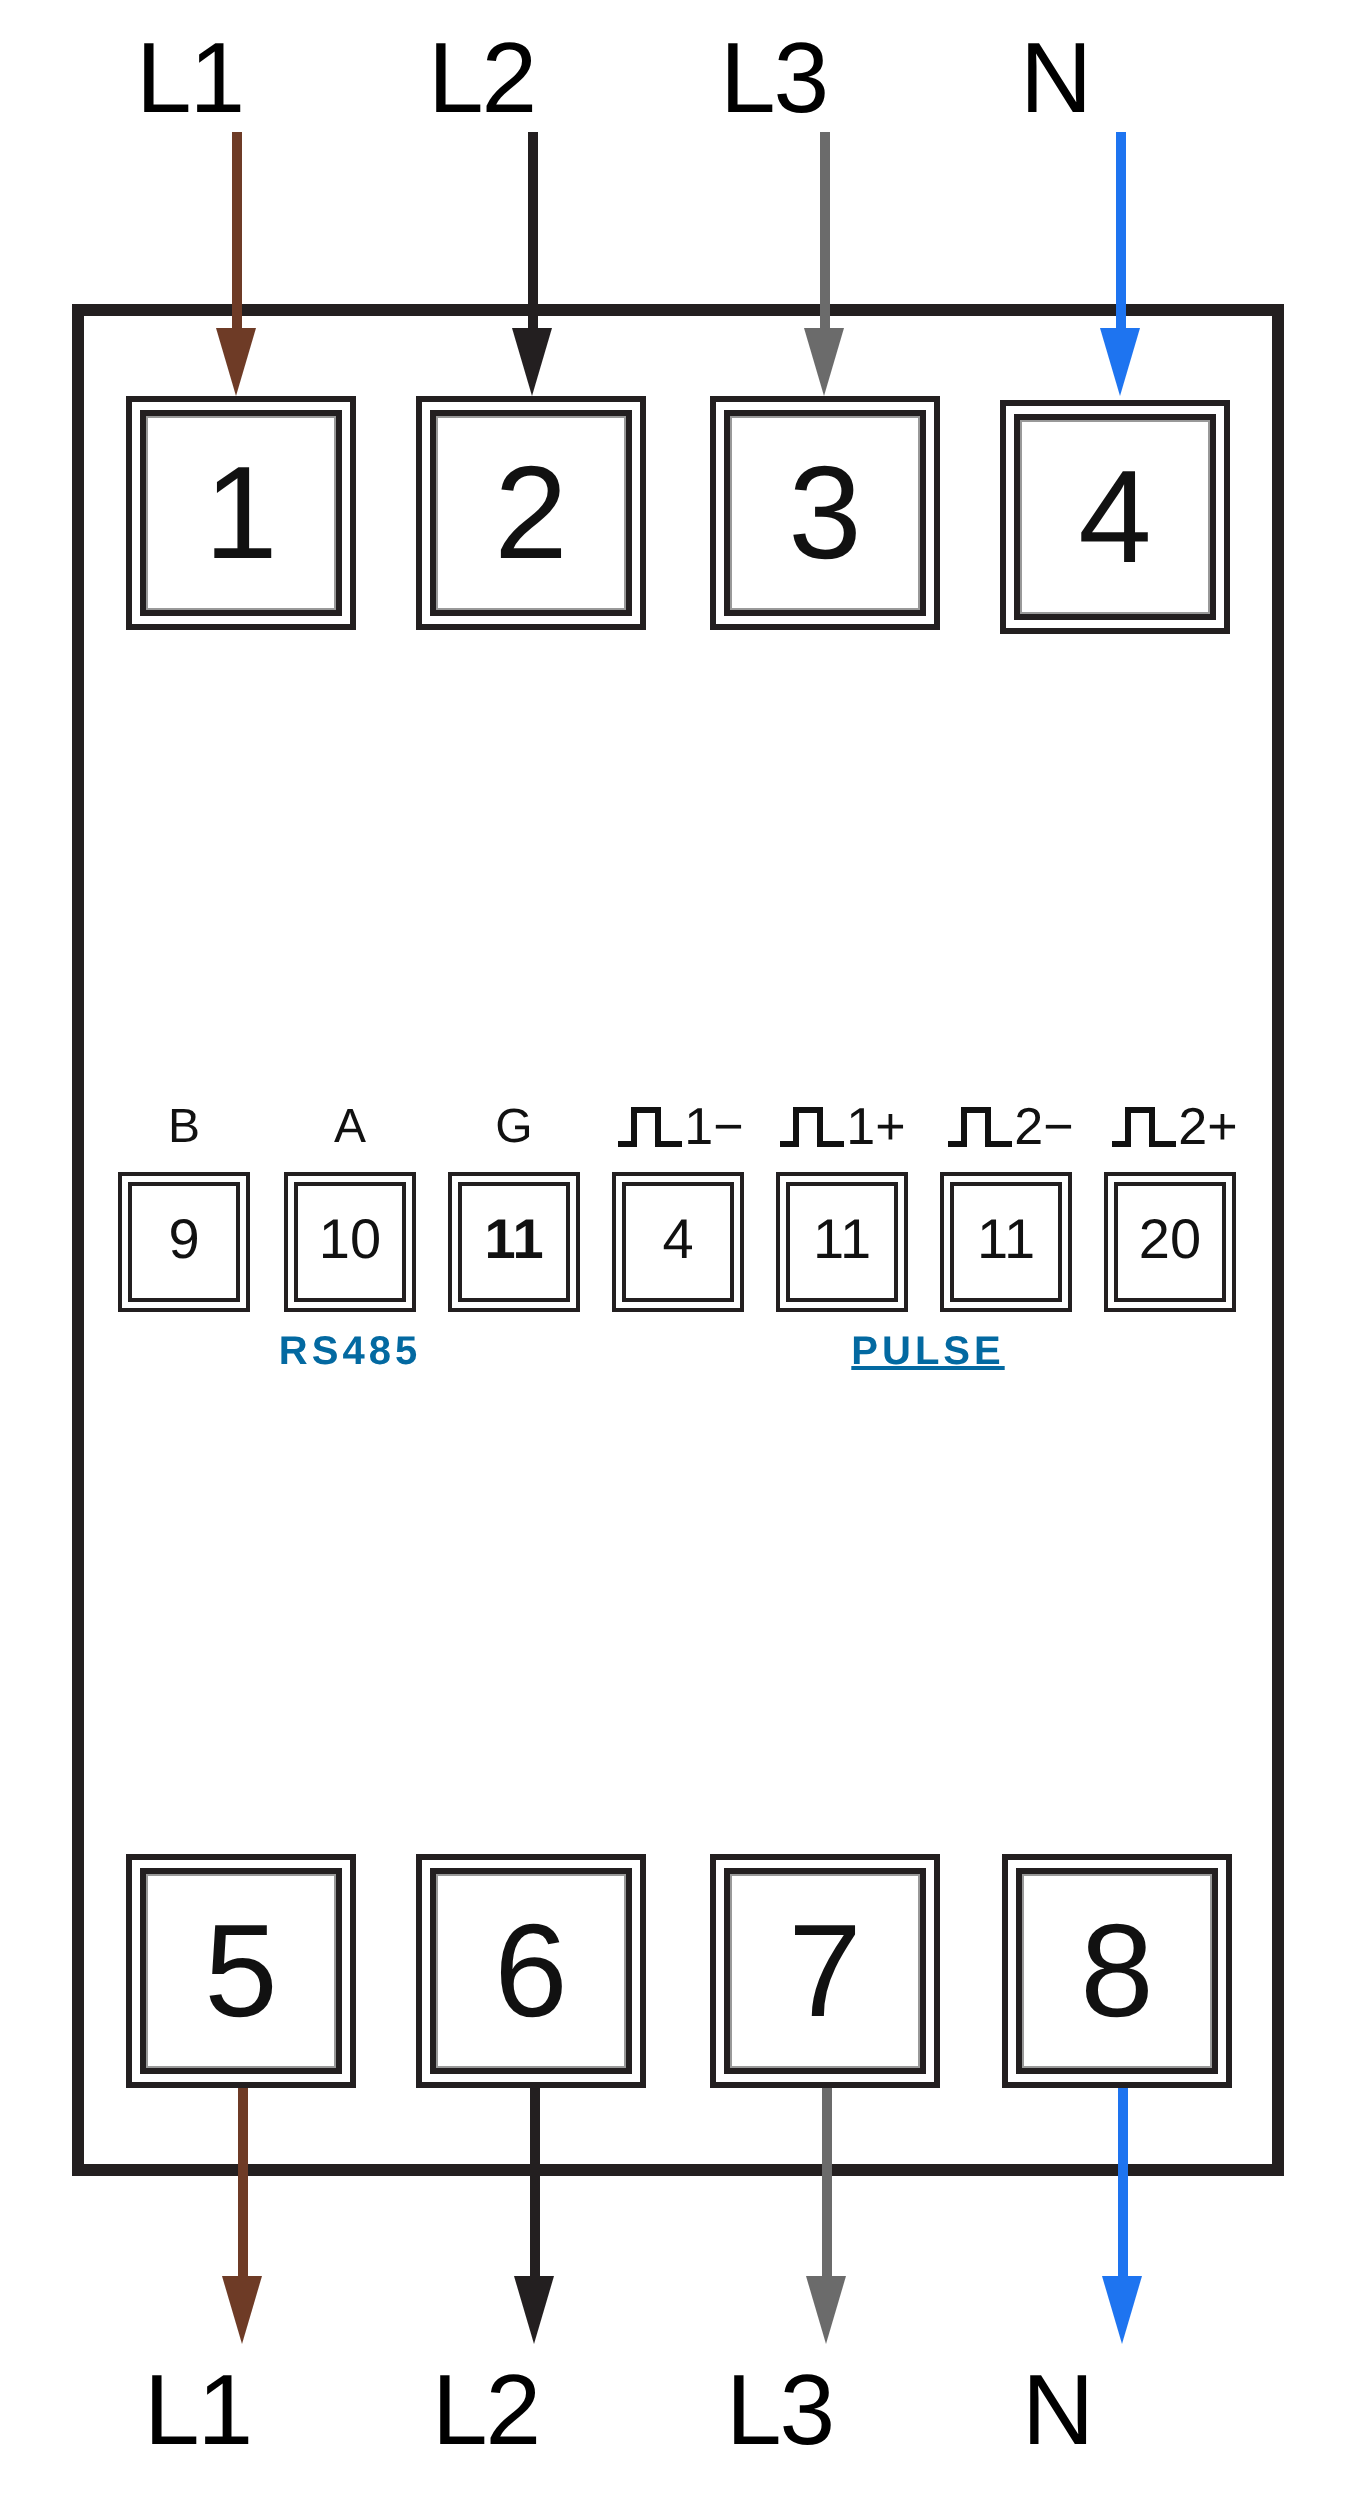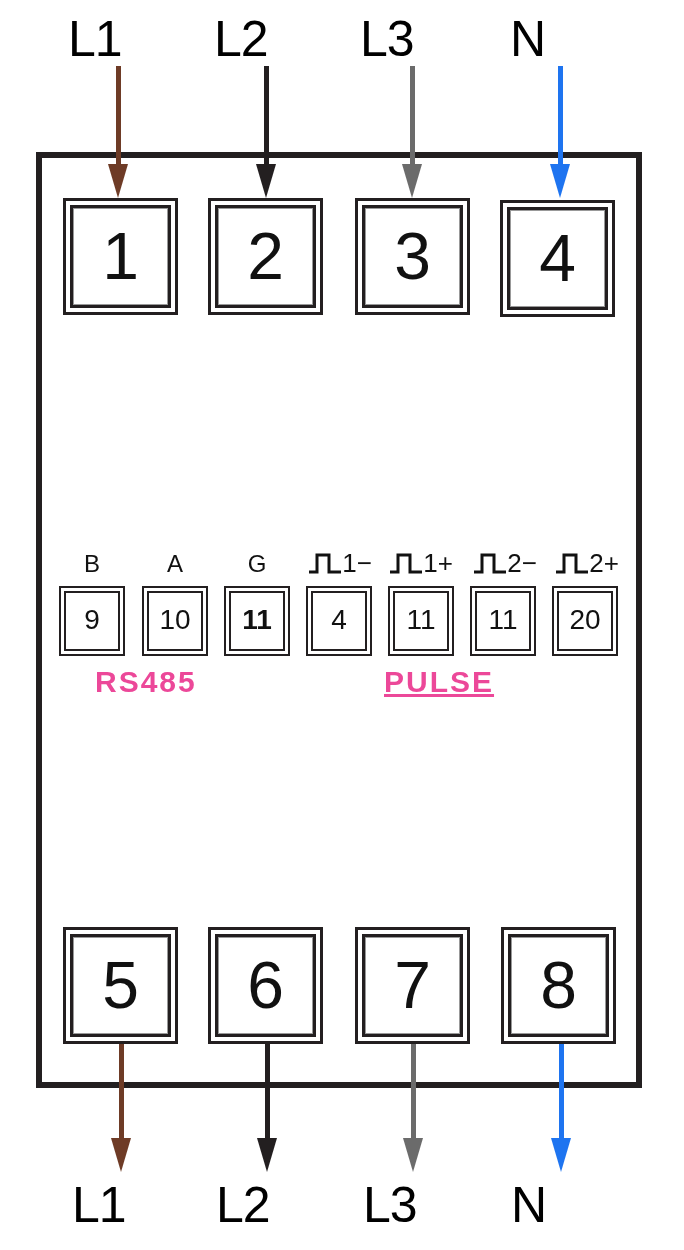--- a/index.html
+++ b/index.html
@@ -23,22 +23,22 @@
                 border: 2px solid #231f20; background: #fff; top: 586px; }
   .small-term .inner { position: absolute; left: 3px; top: 3px; right: 3px; bottom: 3px;
                        border: 2px solid #231f20; }
   .small-term .num { position: absolute; left: 0; right: 0; top: 17px; text-align: center;
                      font-size: 28px; line-height: 30px; color: #111; }
   .sig-label { position: absolute; top: 550px; width: 80px; margin-left: -40px; text-align: center;
                font-size: 24px; line-height: 28px; color: #111; }
   .pulse-label { position: absolute; top: 548px; width: 90px; margin-left: -45px; text-align: center;
                  font-size: 26px; line-height: 30px; color: #111; white-space: nowrap; }
   .pulse-label svg { vertical-align: -2px; }
-  .group-label { position: absolute; top: 665px; width: 160px; margin-left: -80px; 
-                 font-size: 30px; font-weight: bold; letter-spacing: 2px; color: #ec4899; }
+  .group-label { position: absolute; top: 665px; width: 160px; margin-left: -80px; text-align: center;
+                 font-size: 20px; font-weight: bold; letter-spacing: 2px; color: #0369a1; }
 </style>
 </head>
 <body>
 
 <div class="phase-label" style="left:118px; top:14px;">L1</div>
 <div class="phase-label" style="left:264px; top:14px;">L2</div>
 <div class="phase-label" style="left:410px; top:14px;">L3</div>
 <div class="phase-label" style="left:560px; top:14px;">N</div>
 
 <div class="meter-body"></div>

